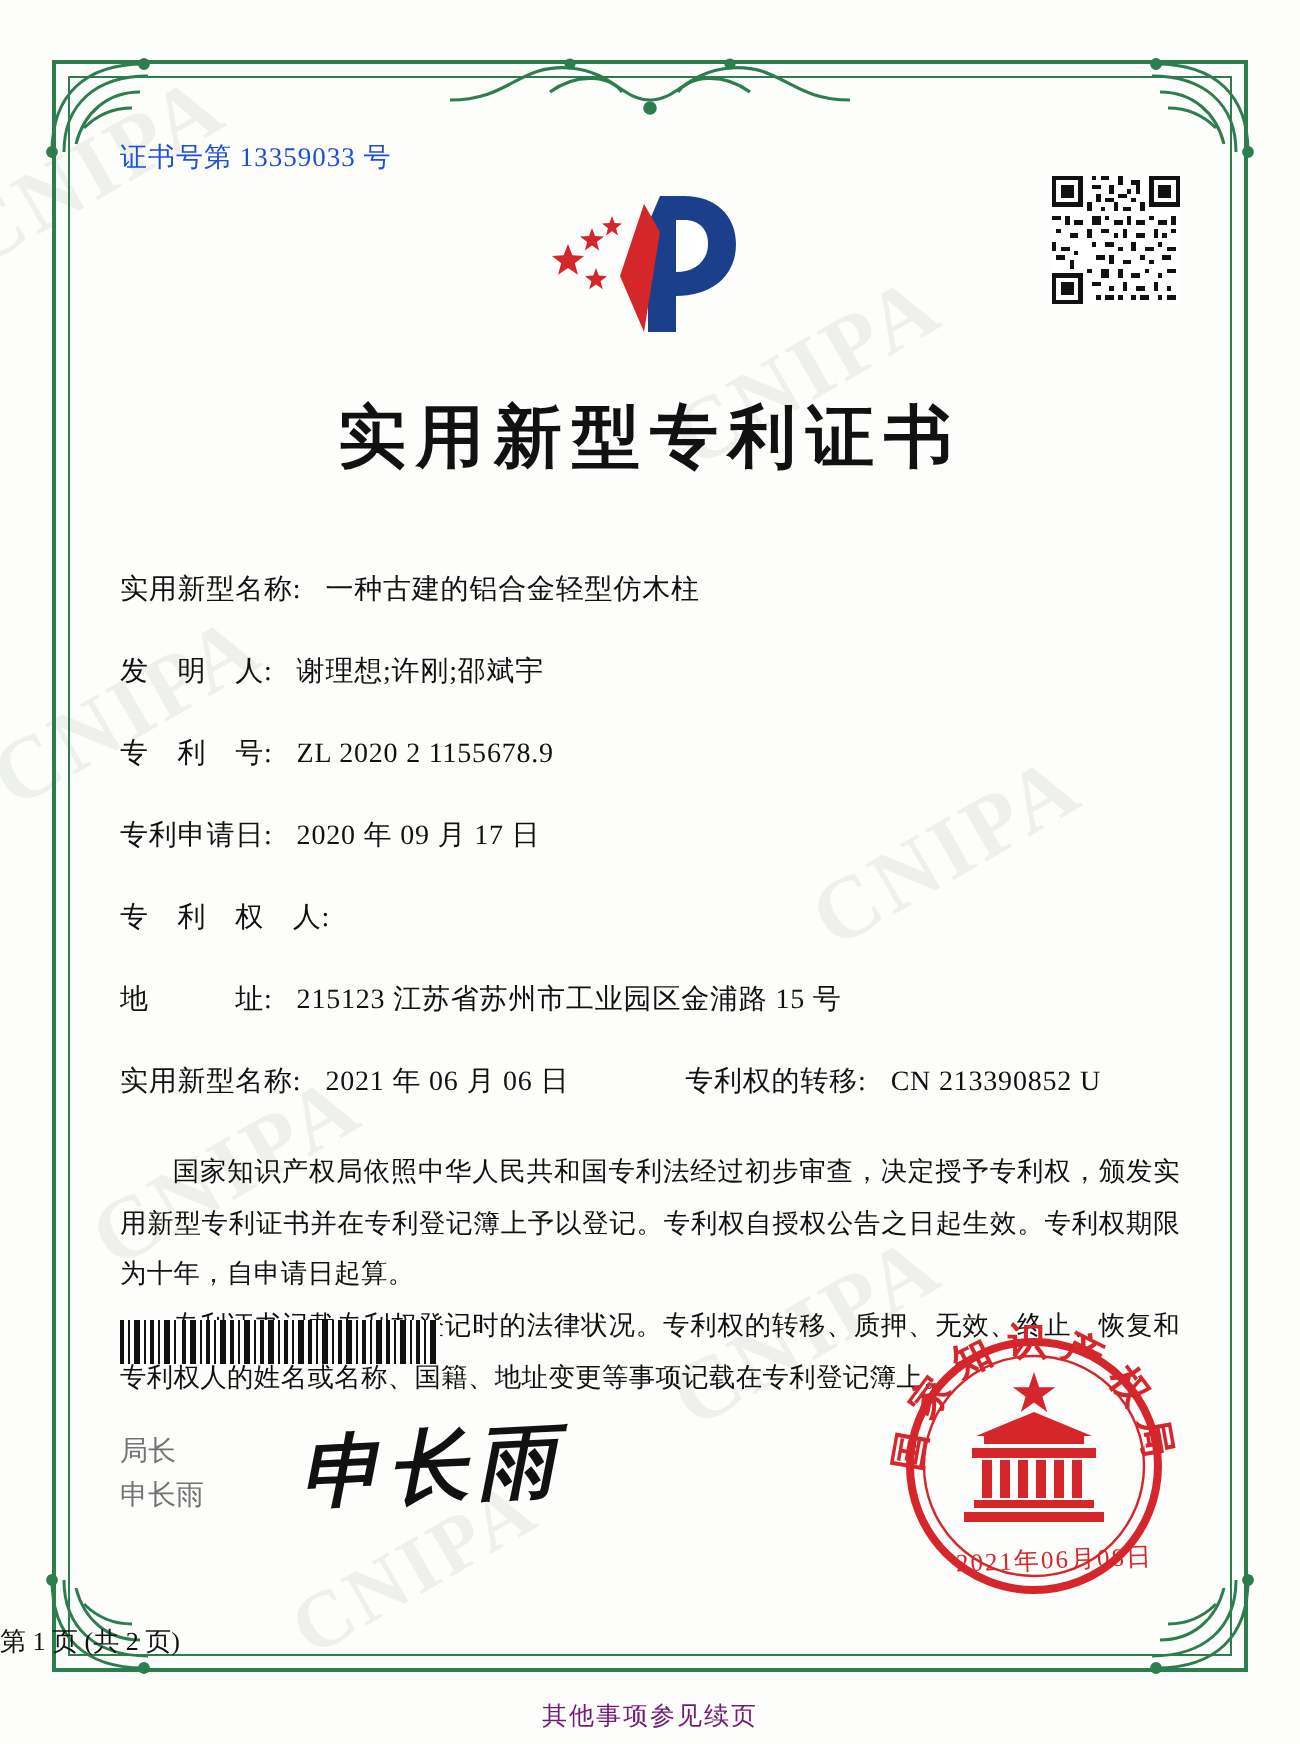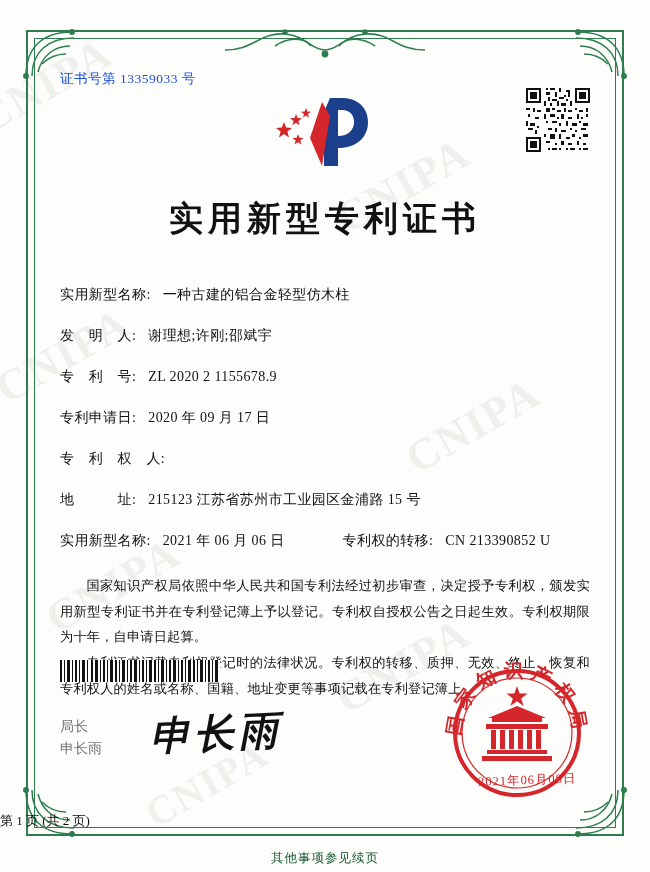--- a/index.html
+++ b/index.html
@@ -125,21 +125,21 @@
     transform:rotate(-2deg);
   }
 
   .pagenum{
     position:absolute;left:0;right:0;top:812px;text-align:left;
     font-size:13px;color:#111;
     font-family:"Liberation Serif","DejaVu Serif",serif;
   }
   .footnote{
     position:absolute;left:0;right:0;top:850px;text-align:center;
-    font-size:12.5px;color:#14532d;letter-spacing:1px;
+    font-size:12.5px;color:#701a75;letter-spacing:1px;
     font-family:"Liberation Serif","DejaVu Serif",serif;
   }
 </style>
 </head>
 <body>
 
 <div class="page">
 
   <div class="watermark wm1">CNIPA</div>
   <div class="watermark wm2">CNIPA</div>

